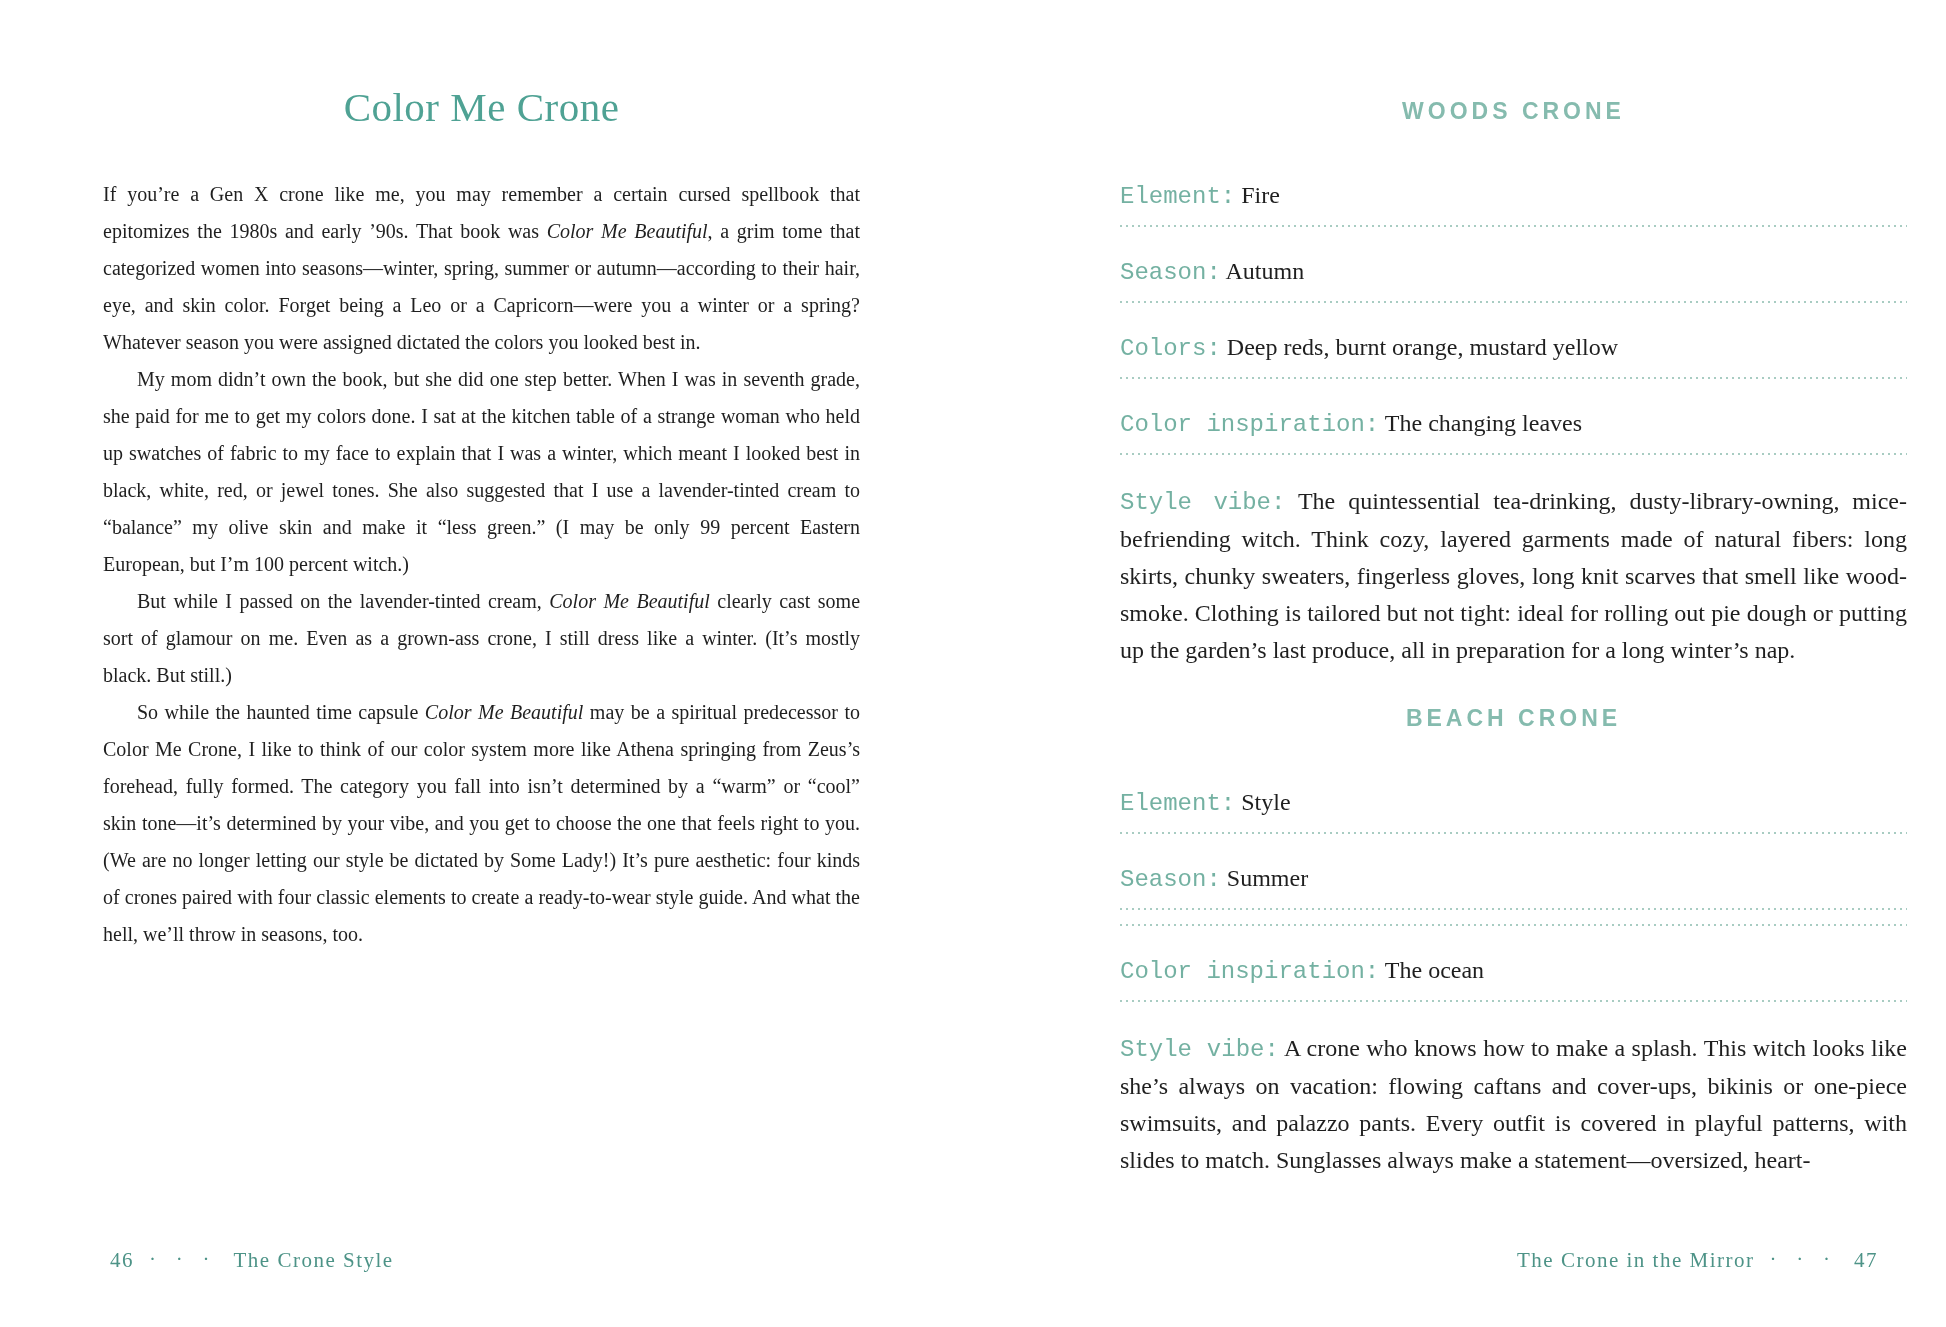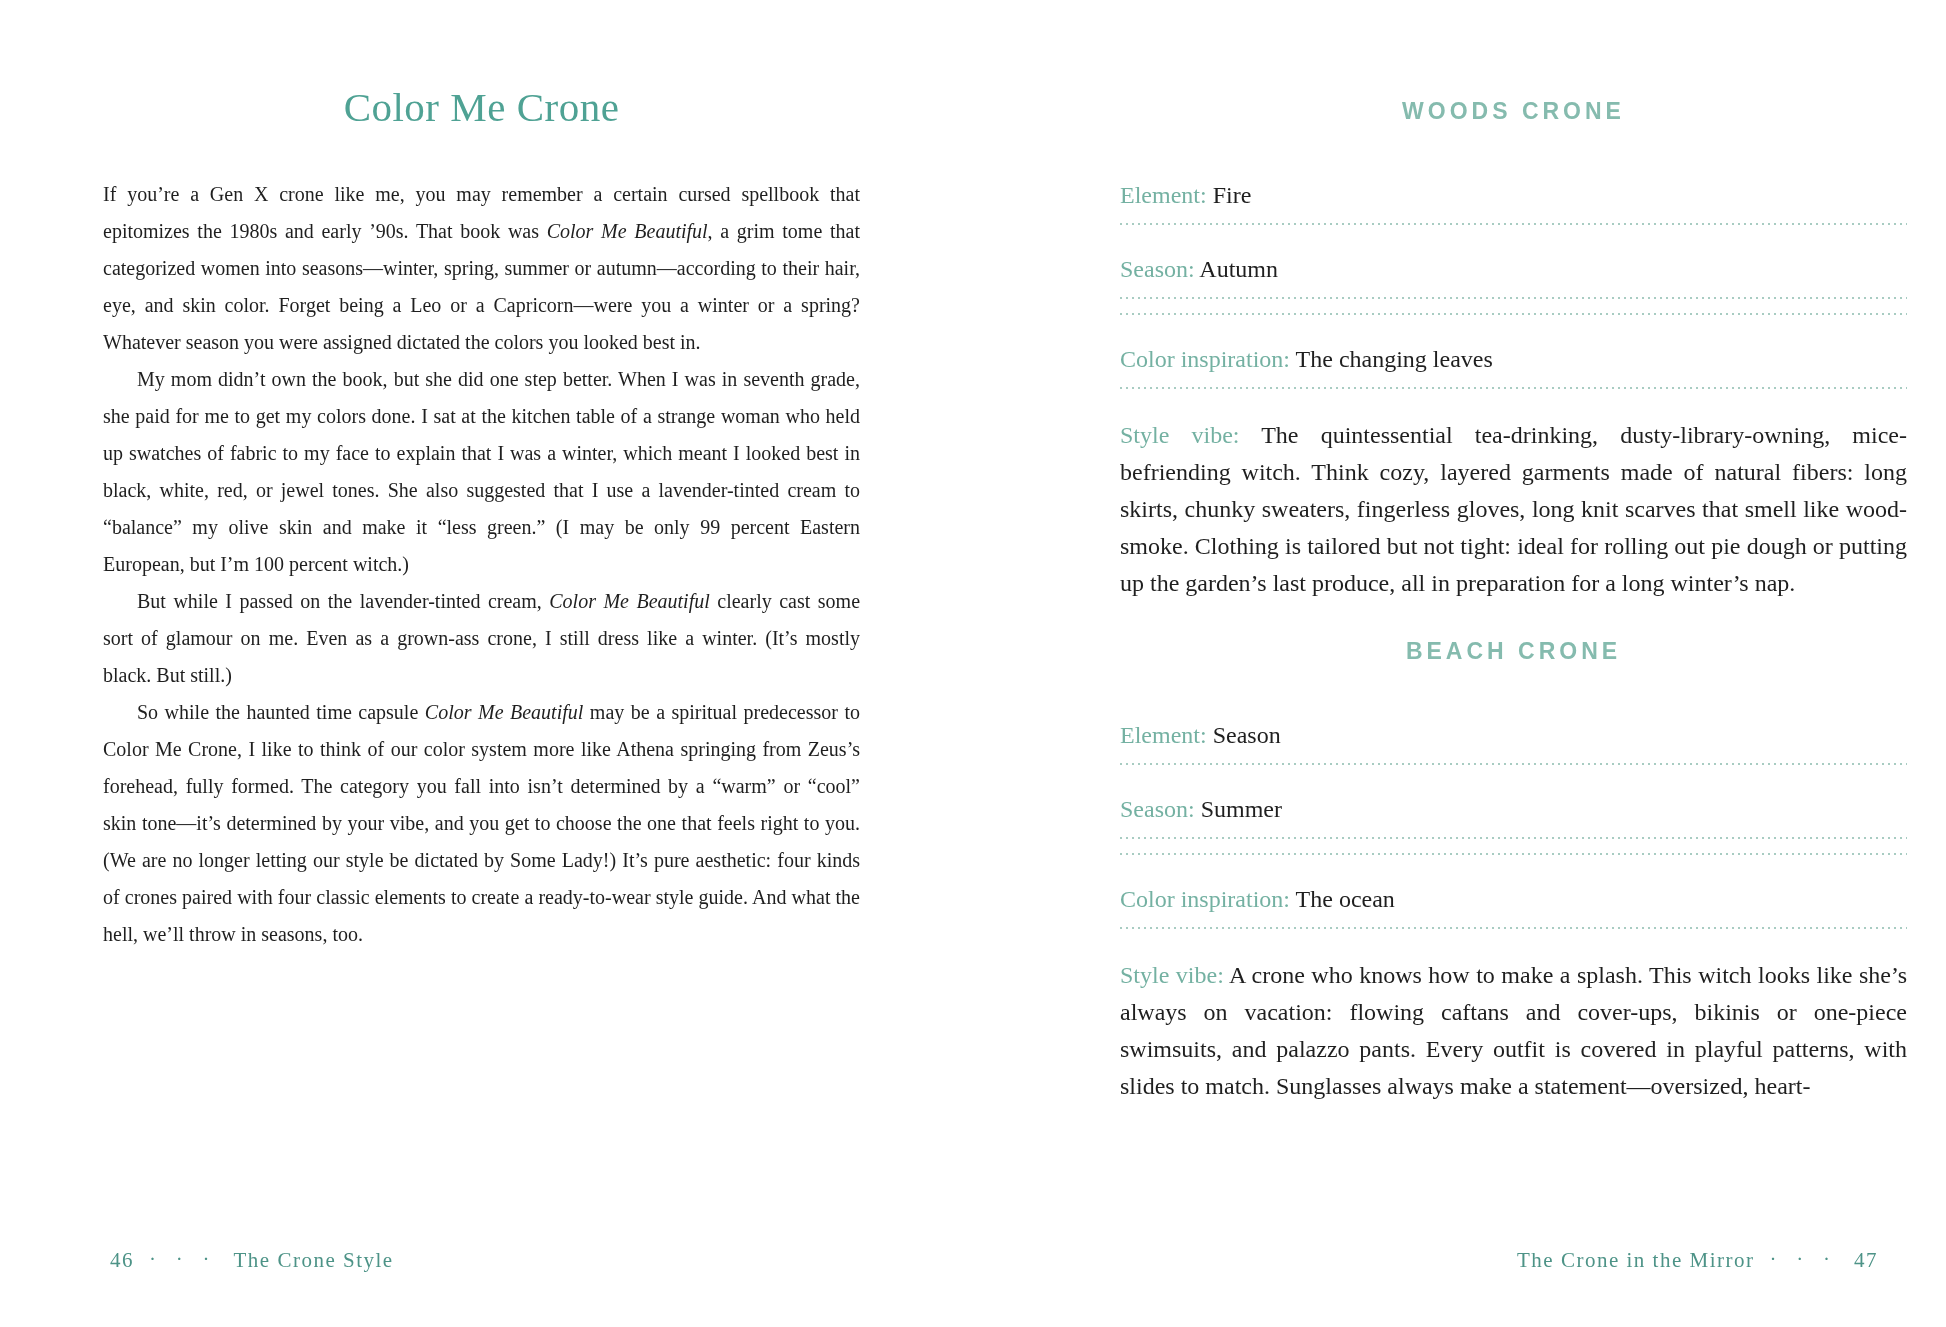--- a/index.html
+++ b/index.html
@@ -25,21 +25,21 @@
   .crone-heading{
     margin:0;text-align:center;font-family:"Liberation Sans",sans-serif;
     font-weight:700;font-size:23px;line-height:32px;letter-spacing:4px;
     color:var(--heading-teal,#85bbae);
   }
   .crone-section:first-child .crone-heading{margin-top:95px;}
   .crone-section + .crone-section .crone-heading{margin-top:33px;}
   .field{margin-top:30px;font-size:24px;line-height:28px;}
   .crone-heading + .field{margin-top:54px;}
   .field .label,.vibe .label{
-    font-family:Liberation Serif, serif;font-size:24px;
+    font-family:Liberation Mono, monospace;font-size:24px;
     color:var(--label-teal,#74b1a2);
   }
   .field .value{color:var(--body-text,#1f1f1f);}
   .dotline{
     margin-top:14px;height:2px;
     background:repeating-linear-gradient(to right,var(--dotted-line,#a8ccc2) 0 2px,transparent 2px 6px);
   }
   .vibe{margin:28px 0 0;font-size:24px;line-height:37px;text-align:justify;}
   
   .folio{
@@ -66,28 +66,29 @@
       </div>
   </section>
 
   <section class="content-right" id="right-sections">
       <section class="crone-section">
         <h2 class="crone-heading">WOODS CRONE</h2>
         <div class="field"><span class="label">Element:</span> <span class="value">Fire</span></div>
         <div class="dotline"></div>
         <div class="field"><span class="label">Season:</span> <span class="value">Autumn</span></div>
         <div class="dotline"></div>
+        <div class="field"><span class="label">Colors:</span> <span class="value">Deep reds, burnt orange, mustard yellow</span></div>
         <div class="dotline"></div>
         <div class="field"><span class="label">Color inspiration:</span> <span class="value">The changing leaves</span></div>
         <div class="dotline"></div>
         <p class="vibe"><span class="label">Style vibe:</span> <span class="value">The quintessential tea-drinking, dusty-library-owning, mice-befriending witch. Think cozy, layered garments made of natural fibers: long skirts, chunky sweaters, fingerless gloves, long knit scarves that smell like wood-smoke. Clothing is tailored but not tight: ideal for rolling out pie dough or putting up the garden’s last produce, all in preparation for a long winter’s nap.</span></p>
       </section>
       <section class="crone-section">
         <h2 class="crone-heading">BEACH CRONE</h2>
-        <div class="field"><span class="label">Element:</span> <span class="value">Season</span></div>
+        <div class="field"><span class="label">Element:</span> <span class="value">Style</span></div>
         <div class="dotline"></div>
         <div class="field"><span class="label">Season:</span> <span class="value">Summer</span></div>
         <div class="dotline"></div>
         <div class="dotline"></div>
         <div class="field"><span class="label">Color inspiration:</span> <span class="value">The ocean</span></div>
         <div class="dotline"></div>
         <p class="vibe"><span class="label">Style vibe:</span> <span class="value">A crone who knows how to make a splash. This witch looks like she’s always on vacation: flowing caftans and cover-ups, bikinis or one-piece swimsuits, and palazzo pants. Every outfit is covered in playful patterns, with slides to match. Sunglasses always make a statement—oversized, heart-</span></p>
       </section>
     </section>
 

